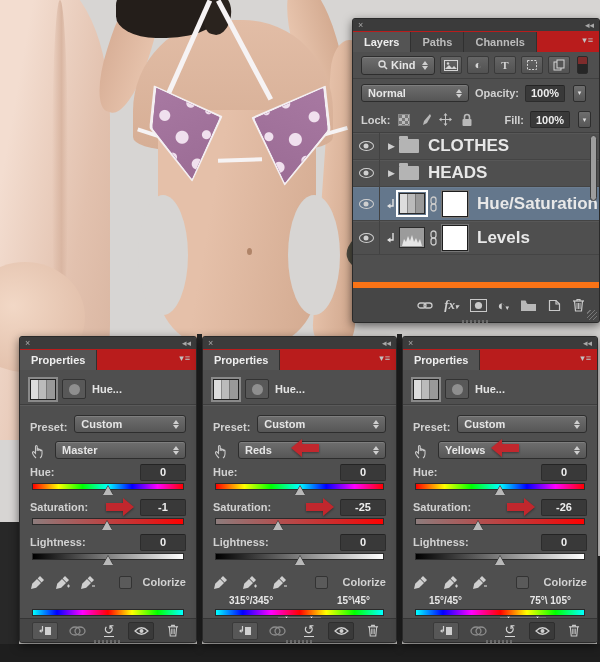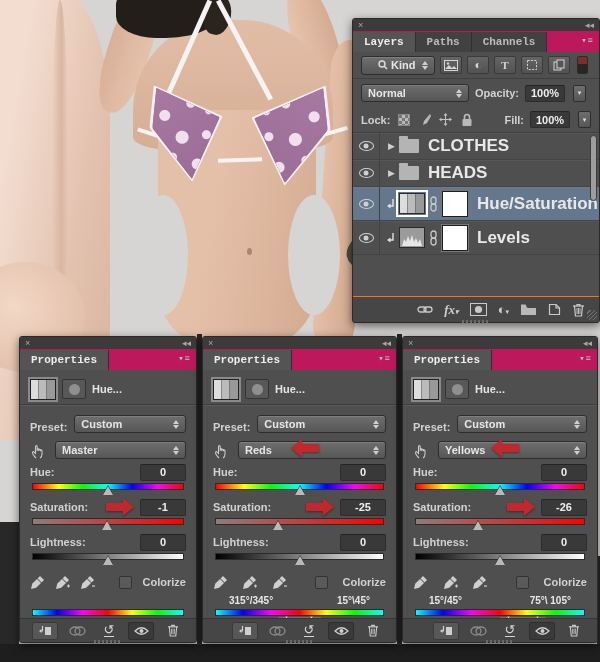--- a/index.html
+++ b/index.html
@@ -66,21 +66,21 @@
   .dark-br { position:absolute; left:597px; top:556px; width:3px; height:106px; background:#282828; }
   .gap1 { position:absolute; left:197px; top:334px; width:5px; height:311px; background:#262626; }
   .gap2 { position:absolute; left:397px; top:334px; width:5px; height:311px; background:#262626; }
 
   
   .panel { position:absolute; background:#4f4f4f; border:1px solid #2a2a2a; border-radius:3px;
     box-shadow:0 3px 10px rgba(0,0,0,.55); color:#d9d9d9; font-size:11px; }
   .titlebar { height:12px; background:#3b3b3b; border-radius:3px 3px 0 0;
     display:flex; justify-content:space-between; align-items:center; padding:0 5px;
     color:#a8a8a8; font-size:9px; line-height:9px; }
-  .tabbar { height:21px; background:#be185d; display:flex; align-items:flex-end; position:relative;font-family:Liberation Mono, monospace; }
+  .tabbar { height:21px; background:#b91c1c; display:flex; align-items:flex-end; position:relative; }
   .tab { padding:4px 11px 4px 11px; font-weight:bold; color:#bcbcbc; background:#414141;
     border-right:1px solid #303030; font-size:11px; }
   .tab.active { background:#545454; color:#eee; }
   .panel-menu { position:absolute; right:5px; top:4px; color:#c2c2c2; font-size:9px; letter-spacing:1px; }
   .grip { position:absolute; bottom:-1px; left:50%; transform:translateX(-50%);
     width:28px; height:3px; background:repeating-linear-gradient(90deg,#6a6a6a 0 2px,transparent 2px 4px); }
 
   .select { background:linear-gradient(#6e6e6e,#565656); border:1px solid #2d2d2d; border-radius:3px;
     height:18px; display:flex; align-items:center; padding:0 6px; color:#e6e6e6; font-weight:bold;
     position:relative; box-shadow:inset 0 1px 0 rgba(255,255,255,.12); }
@@ -139,22 +139,22 @@
   .chain { margin:0 4px; flex:none; }
   .mask-thumb { width:26px; height:26px; background:#fff; border:1px solid #1e1e1e; outline:1px solid #777; flex:none; }
   .lvl-thumb { width:26px; height:21px; border:1px solid #2a2a2a; background:#9b9b9b; flex:none;
     display:flex; align-items:flex-end; justify-content:center; }
   .checker-thumb { width:32px; height:32px; border:1px solid #2a2a2a; flex:none; position:relative;
     background:conic-gradient(#fff 25%,#cfcfcf 0 50%,#fff 0 75%,#cfcfcf 0); background-size:8px 8px; }
   .pix { position:absolute; left:11px; top:16px; width:9px; height:10px;
     background:linear-gradient(180deg,#d08a55 50%,#4a6fd4 50%); transform:rotate(-8deg); }
   .mask-black { width:32px; height:32px; background:#0a0a0a; border:1px solid #555; flex:none;
     display:flex; align-items:center; justify-content:center; }
-  .lp-toolbar { position:absolute; left:0; right:0; bottom:0; height:26px; background:#464646;
-    border-top:1px solid #f97316; border-radius:0 0 3px 3px; display:flex; align-items:center;
+  .lp-toolbar { position:absolute; left:0; right:0; bottom:0; height:40px; background:#464646;
+    border-top:6px solid #f97316; border-radius:0 0 3px 3px; display:flex; align-items:center;
     justify-content:flex-end; gap:11px; padding:0 14px; color:#cfcfcf; }
   .fx { font-style:italic; font-weight:bold; font-size:13px; font-family:"Liberation Serif",serif; }
   .scrollbar { position:absolute; right:2px; top:116px; width:7px; height:66px; background:#9d9d9d;
     border-radius:4px; border:1px solid #3c3c3c; }
   .resize-grip { position:absolute; right:2px; bottom:2px; width:10px; height:10px;
     background:repeating-linear-gradient(135deg,transparent 0 2px,#777 2px 3px); border-radius:0 0 3px 0; }
 
   
   .props { height:307px; top:336px; }
   #props-0 { left:19px; width:178px; }

